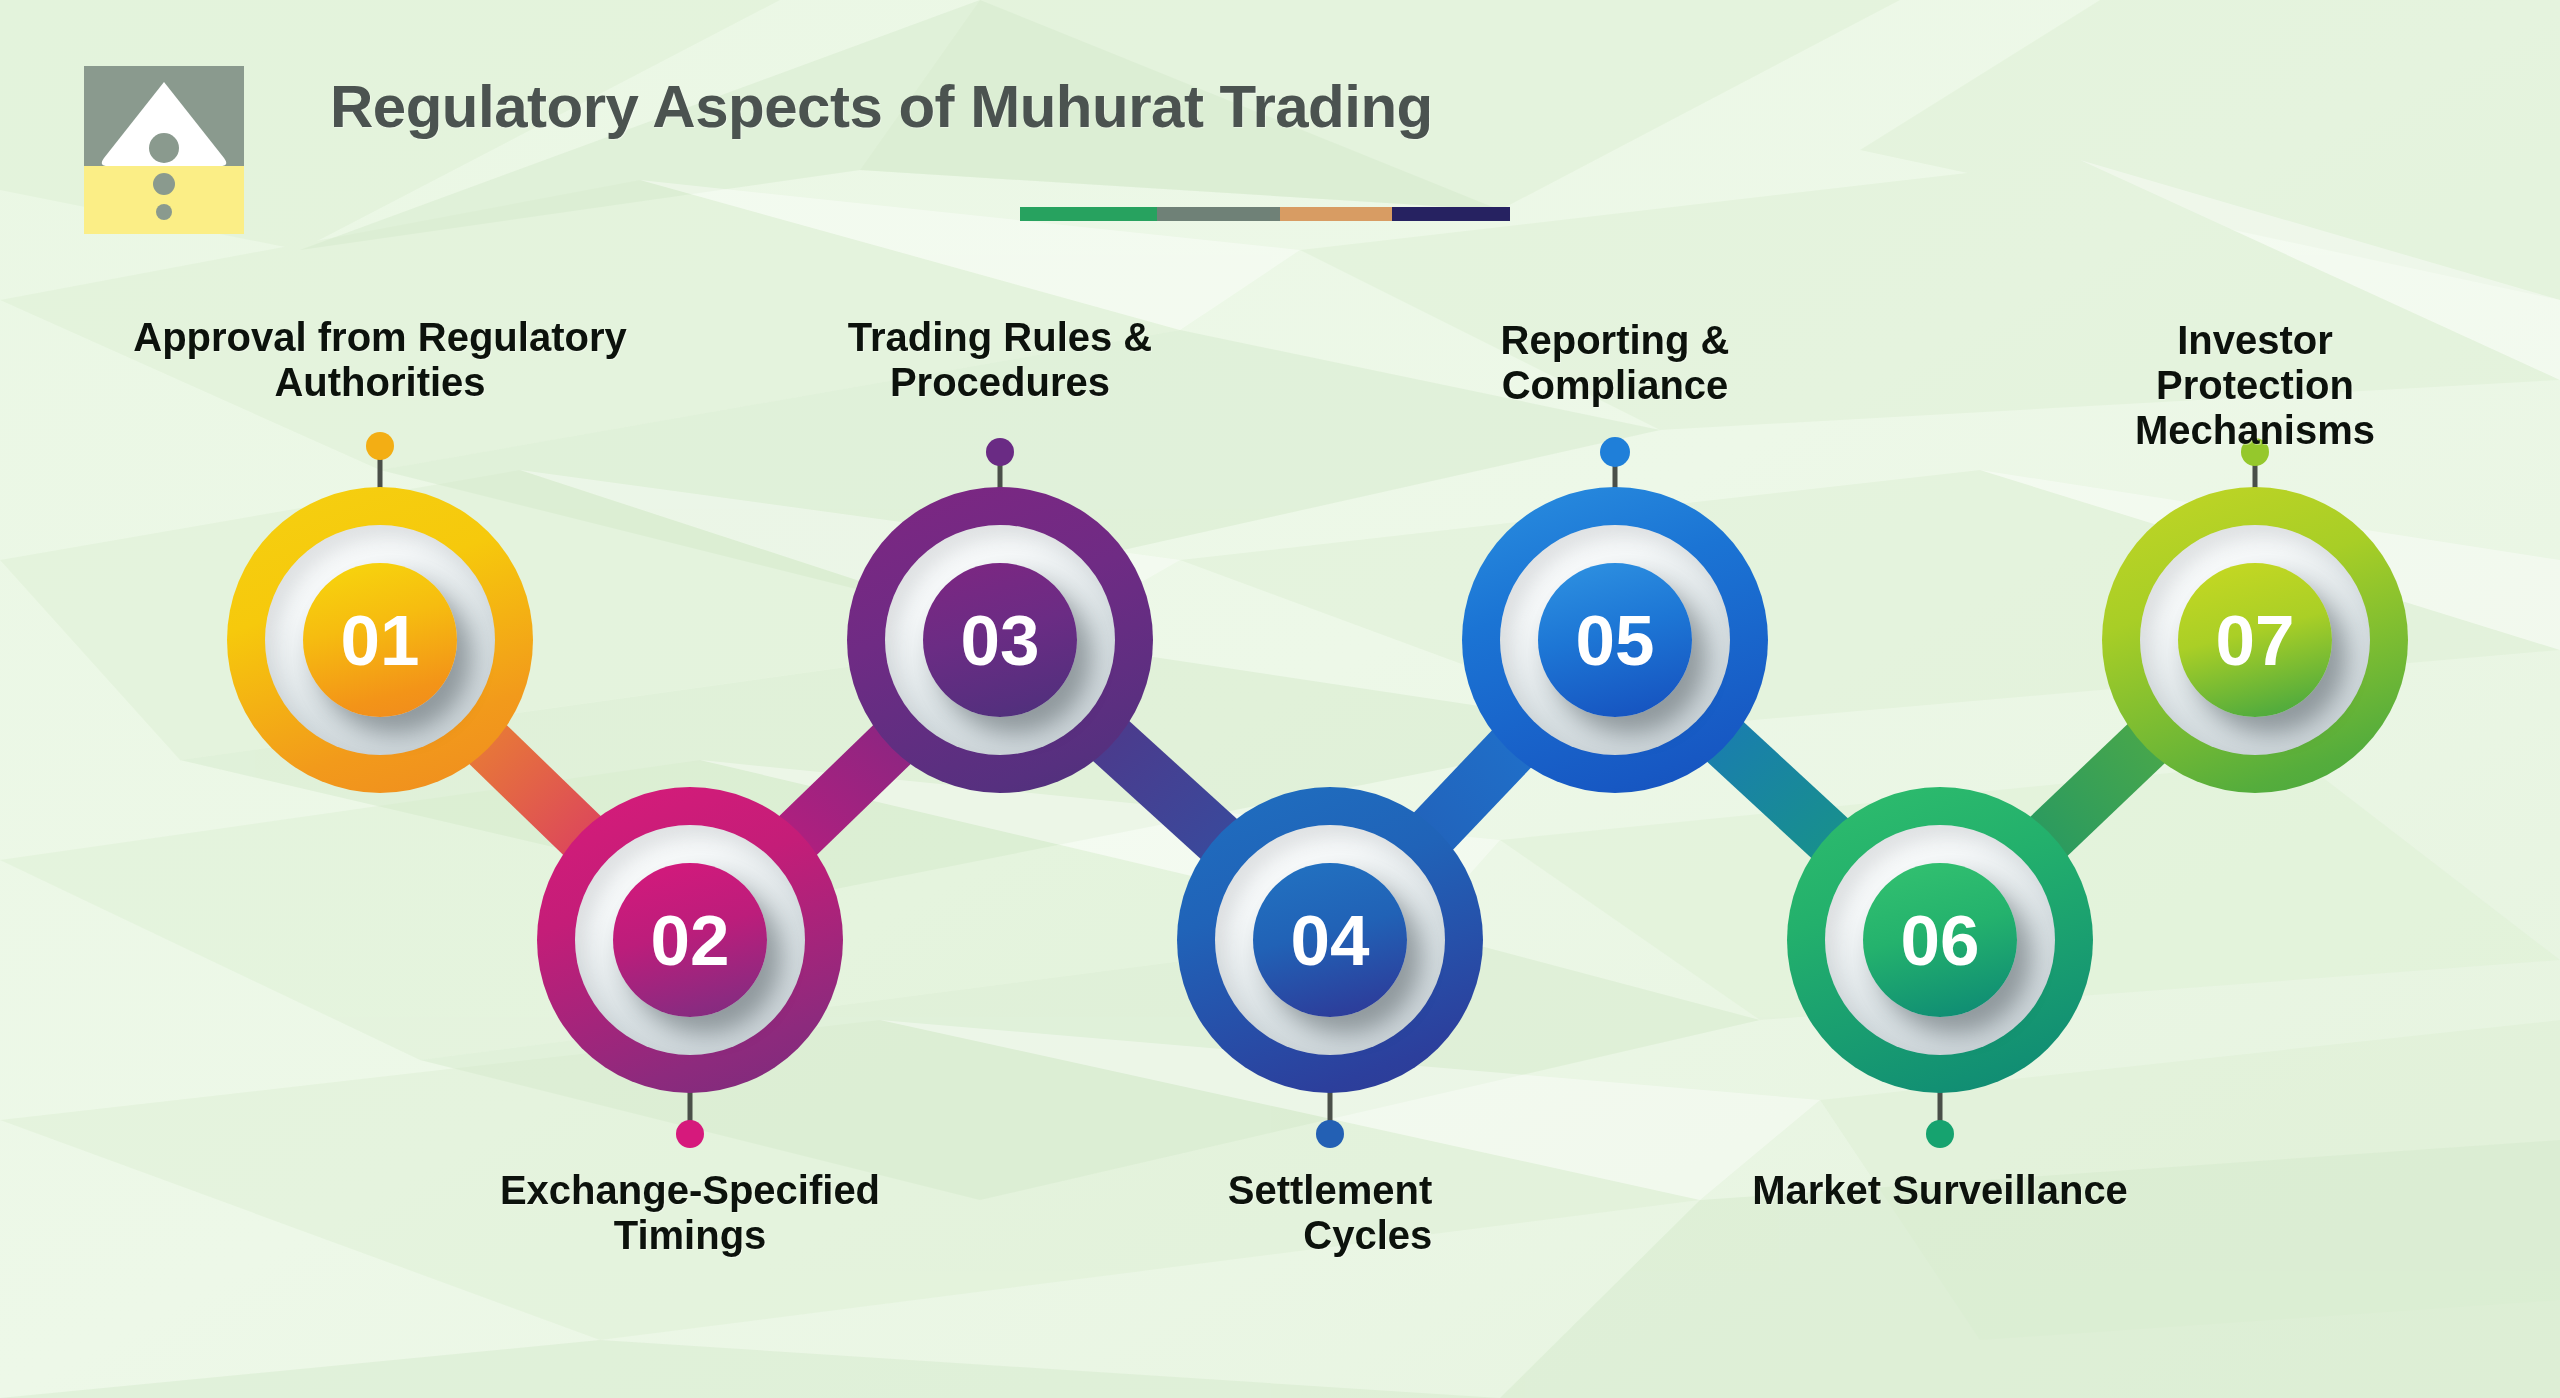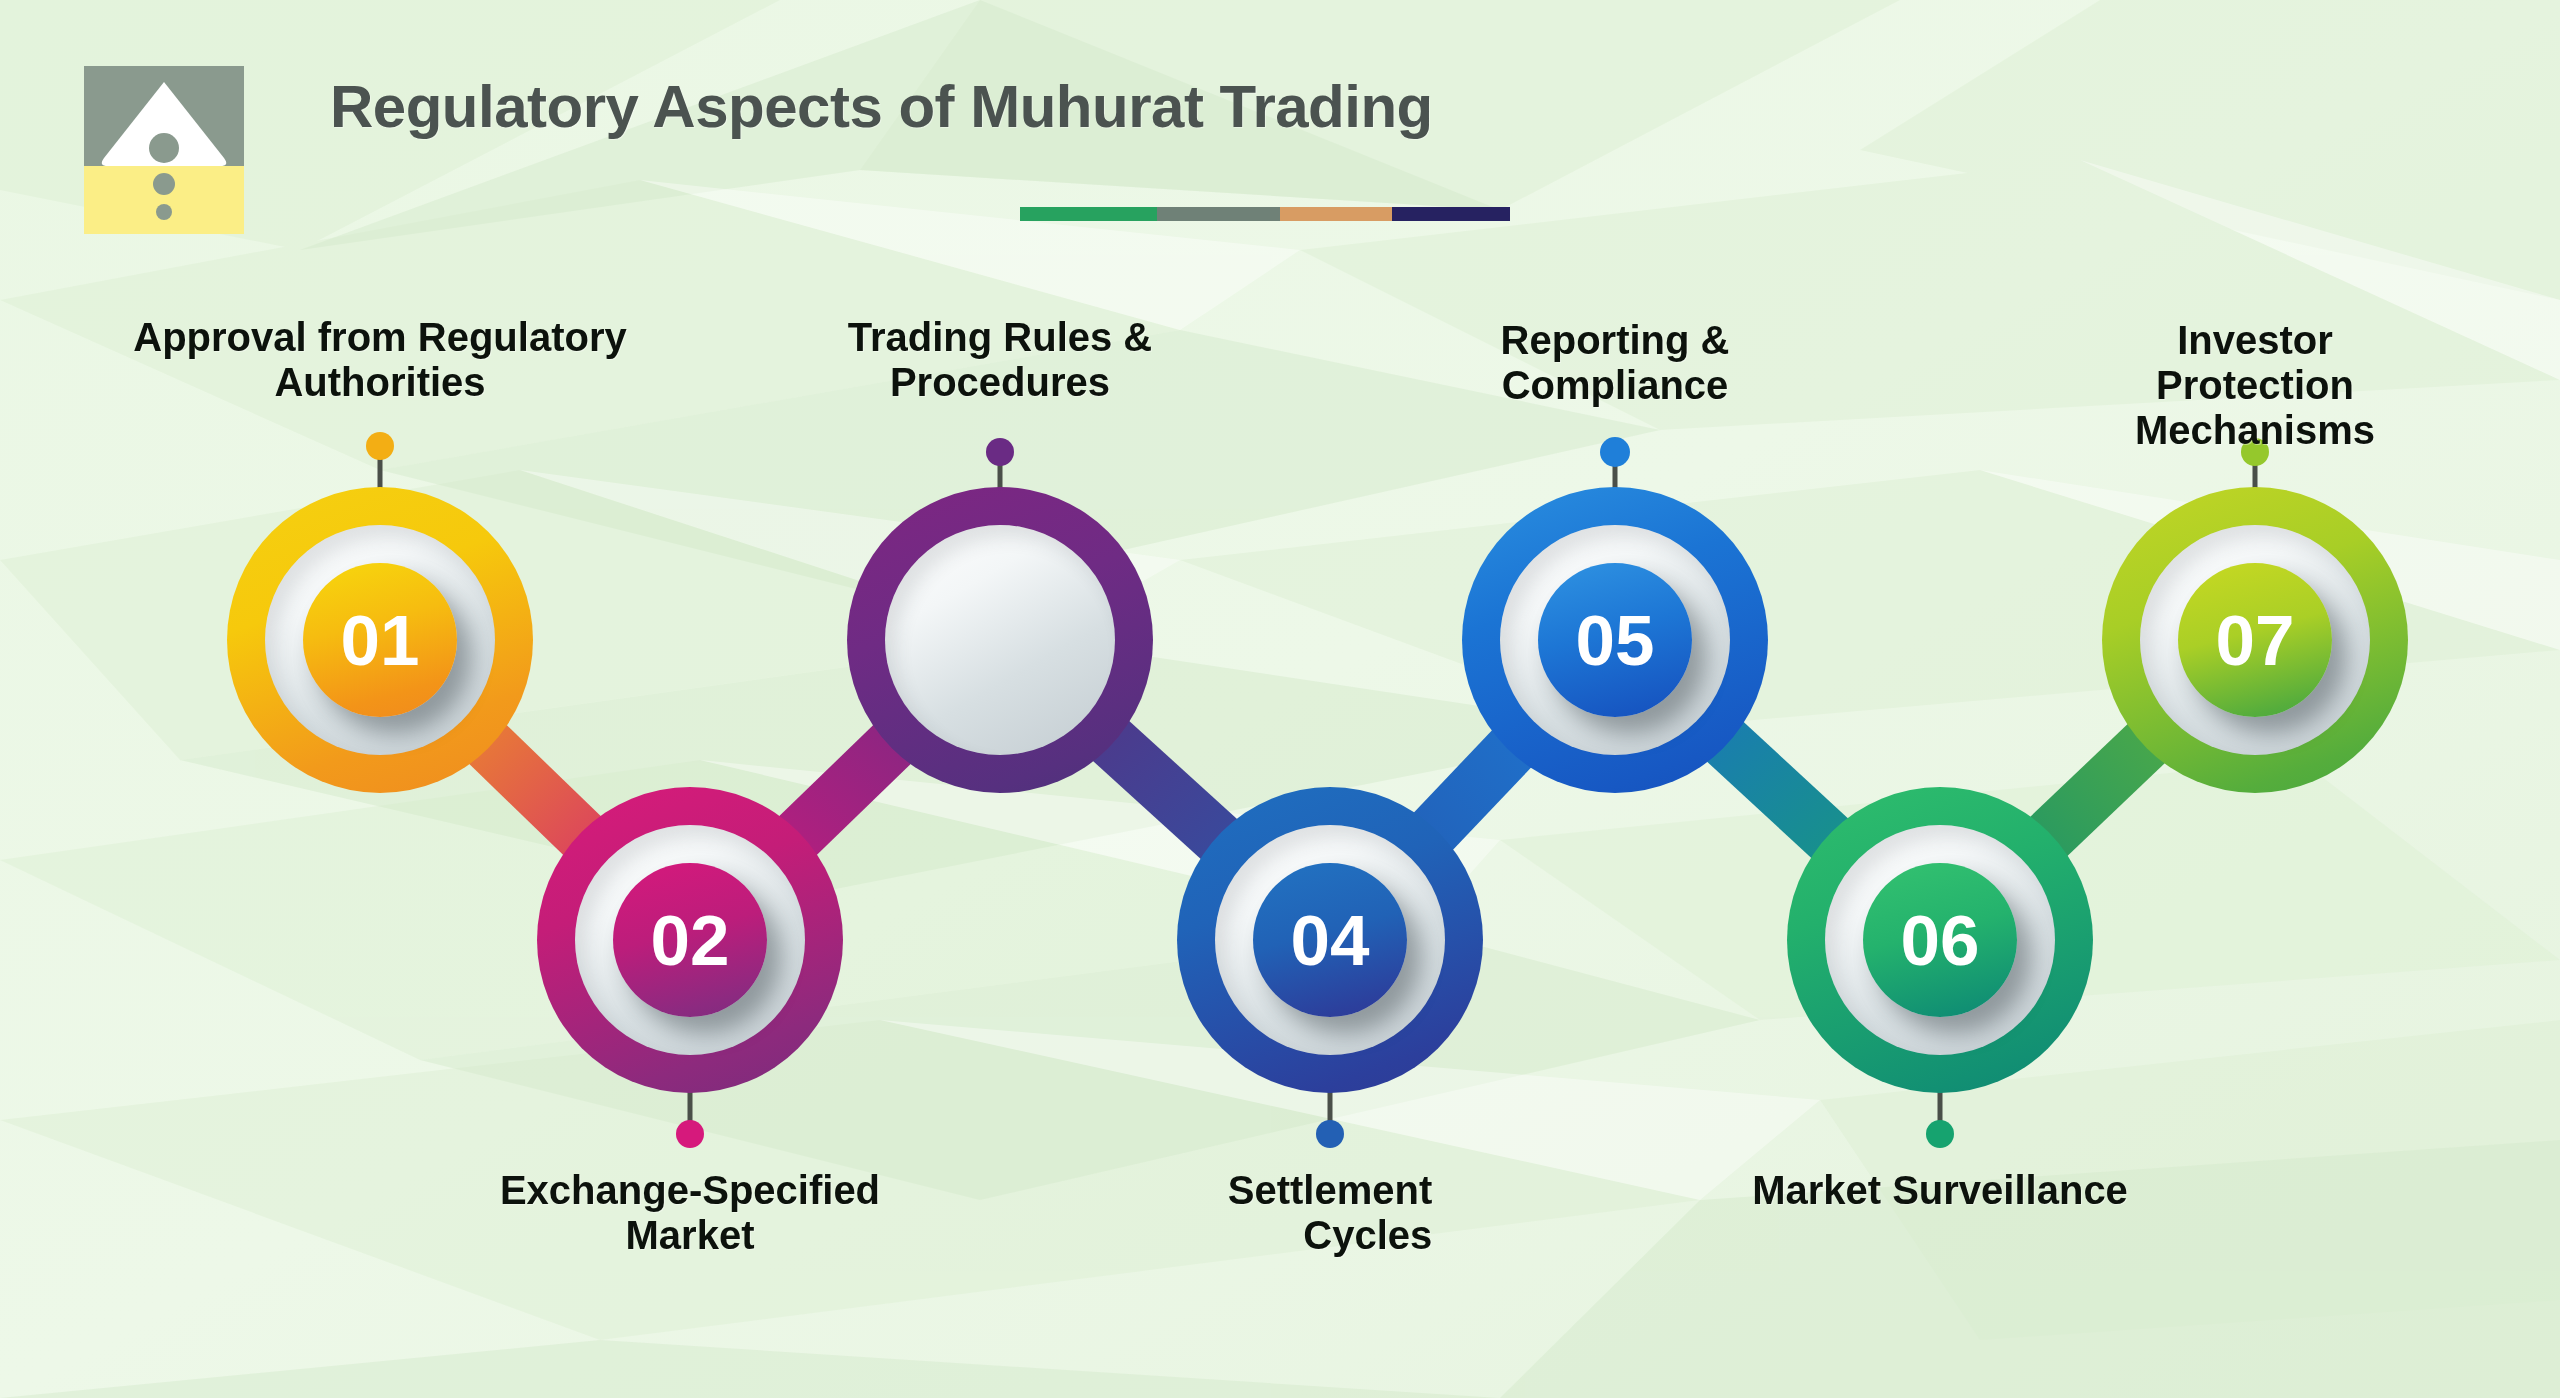--- a/index.html
+++ b/index.html
@@ -277,21 +277,21 @@
       <circle cx="1330" cy="1134" r="14" fill="#2360b4"></circle>
       <circle cx="1615" cy="452" r="15" fill="#1f7fd9"></circle>
       <circle cx="1940" cy="1134" r="14" fill="#16a36f"></circle>
       <circle cx="2255" cy="452" r="14" fill="#95c82c"></circle>
     </g>
   </svg>
 
   <div class="step-label" style="left:380px;  top:315px;">Approval from Regulatory
 Authorities</div>
   <div class="step-label" style="left:690px;  top:1168px;">Exchange-Specified
-Market</div>
+Timings</div>
   <div class="step-label" style="left:1000px; top:315px;">Trading Rules &amp;
 Procedures</div>
   <div class="step-label" style="left:1330px; top:1168px;text-align:right;">Settlement
 Cycles</div>
   <div class="step-label" style="left:1615px; top:318px;">Reporting &amp;
 Compliance</div>
   <div class="step-label" style="left:2255px; top:318px;">Investor Protection
 Mechanisms</div>
   <div class="step-label" style="left:1940px; top:1168px;">Market Surveillance</div>
 
@@ -307,20 +307,23 @@
     <div class="ring-outer"></div>
     <div class="ring-white"></div>
     <div class="core">
       <span class="num">02</span>
     </div>
   </div>
 
   <div class="node n3" style="left:1000px; top:640px;">
     <div class="ring-outer"></div>
     <div class="ring-white"></div>
+    <div class="core">
+      <span class="num">03</span>
+    </div>
   </div>
 
   <div class="node n4" style="left:1330px; top:940px;">
     <div class="ring-outer"></div>
     <div class="ring-white"></div>
     <div class="core">
       <span class="num">04</span>
     </div>
   </div>
 

